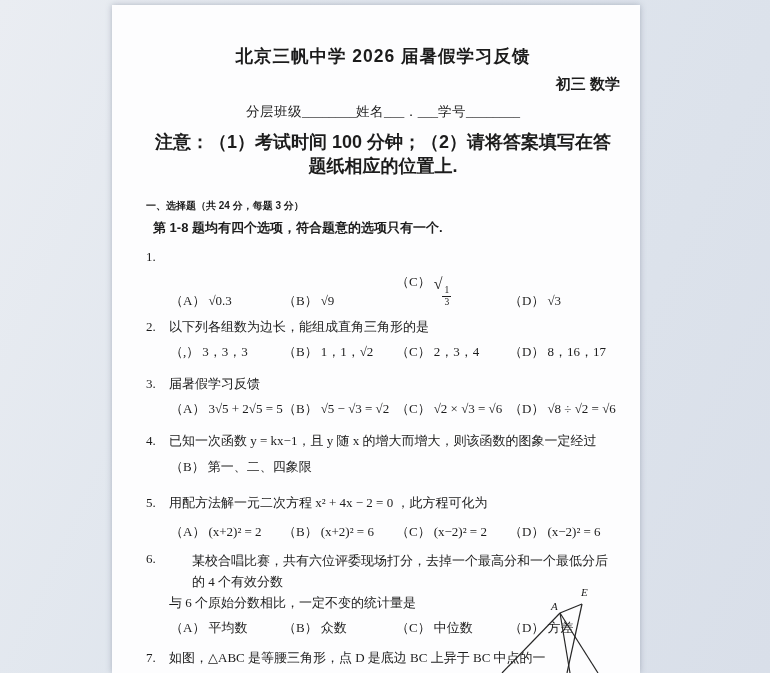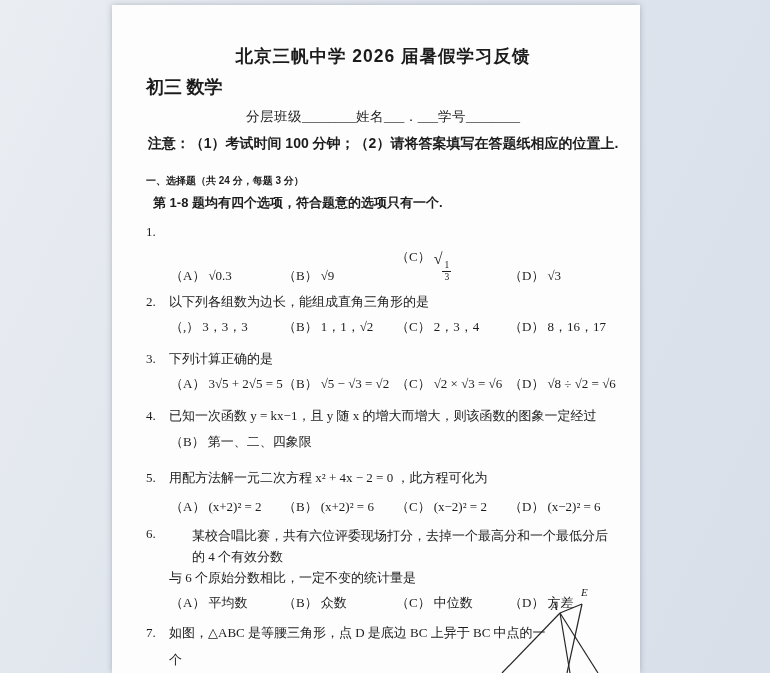--- a/index.html
+++ b/index.html
@@ -9,26 +9,26 @@
     font-family:"Liberation Serif","DejaVu Serif",serif;
     color:#1c1c1c;
   }
   .page{
     position:absolute;left:112px;top:5px;width:528px;height:668px;
     background:#fdfdfe;box-shadow:0 0 6px rgba(105,115,135,.45);
     box-sizing:border-box;padding:40px 20px 0 34px;overflow:hidden;
   }
   .title{text-align:center;font-family:"Liberation Sans","DejaVu Sans",sans-serif;
     font-weight:bold;font-size:17.5px;line-height:22px;letter-spacing:1px}
-  .subtitle{text-align:left;font-family:Liberation Serif, serif;
-    font-weight:bold;font-size:18px;margin-top:8px}
+  .subtitle{text-align:right;font-family:Liberation Sans, sans-serif;
+    font-weight:bold;font-size:15px;margin-top:8px}
   .info{ text-align:center;font-size:13.5px;margin-top:9px;letter-spacing:.5px}
   .info .blank{letter-spacing:0}
   .notice{font-family:"Liberation Sans","DejaVu Sans",sans-serif;font-weight:bold;
-    font-size:14px;margin-top:9px;text-align:center}
+    font-size:18px;margin-top:9px;text-align:center}
   .sec-head{font-family:"Liberation Sans","DejaVu Sans",sans-serif;font-weight:bold;
     font-size:10px;margin-top:21px}
   .sec-note{font-family:"Liberation Sans","DejaVu Sans",sans-serif;font-weight:bold;
     font-size:13px;margin-top:6px;margin-left:7px}
   .q{font-size:13px;line-height:17px}
   .q .stem{display:flex}
   .q .qnum{width:23px;flex:none}
   .opts{display:flex;margin-left:24px;margin-top:8px;align-items:flex-end}
   .opt{white-space:nowrap}
   .opt .lbl{margin-right:3px}
@@ -97,21 +97,21 @@
       <span class="opt"><span class="lbl">（,）</span><span>3，3，3</span></span>
       <span class="opt"><span class="lbl">（B）</span><span>1，1，√2</span></span>
       <span class="opt"><span class="lbl">（C）</span><span>2，3，4</span></span>
       <span class="opt"><span class="lbl">（D）</span><span>8，16，17</span></span>
     </div>
   </div>
 
   <div class="q q3">
     <div class="stem">
       <span class="qnum">3.</span>
-      <span>下列计算正确的是</span>
+      <span>届暑假学习反馈</span>
     </div>
     <div class="opts opts-4">
       <span class="opt"><span class="lbl">（A）</span><span>3√5 + 2√5 = 5</span></span>
       <span class="opt"><span class="lbl">（B）</span><span>√5 − √3 = √2</span></span>
       <span class="opt"><span class="lbl">（C）</span><span>√2 × √3 = √6</span></span>
       <span class="opt"><span class="lbl">（D）</span><span>√8 ÷ √2 = √6</span></span>
     </div>
   </div>
 
   <div class="q q4">

